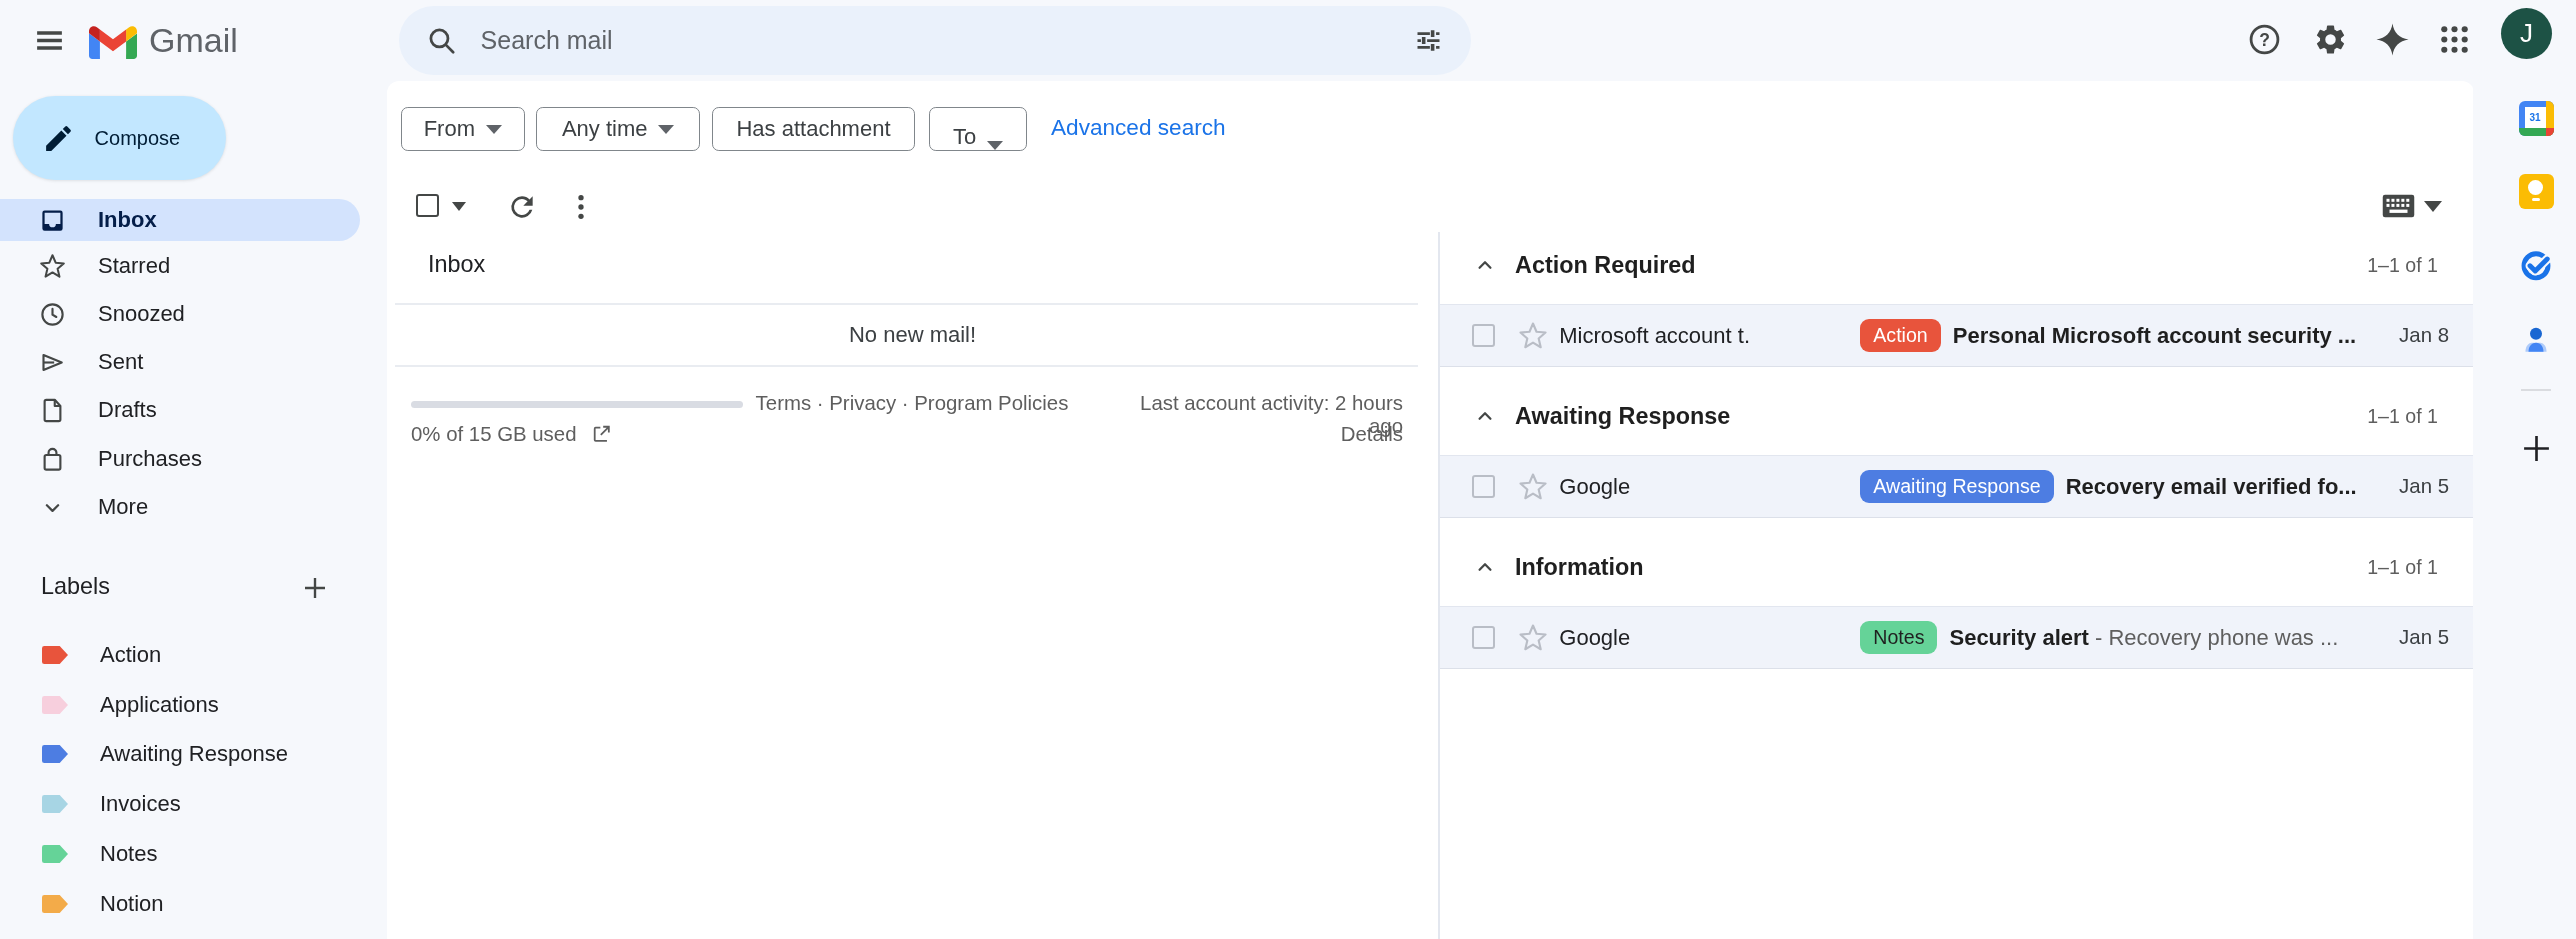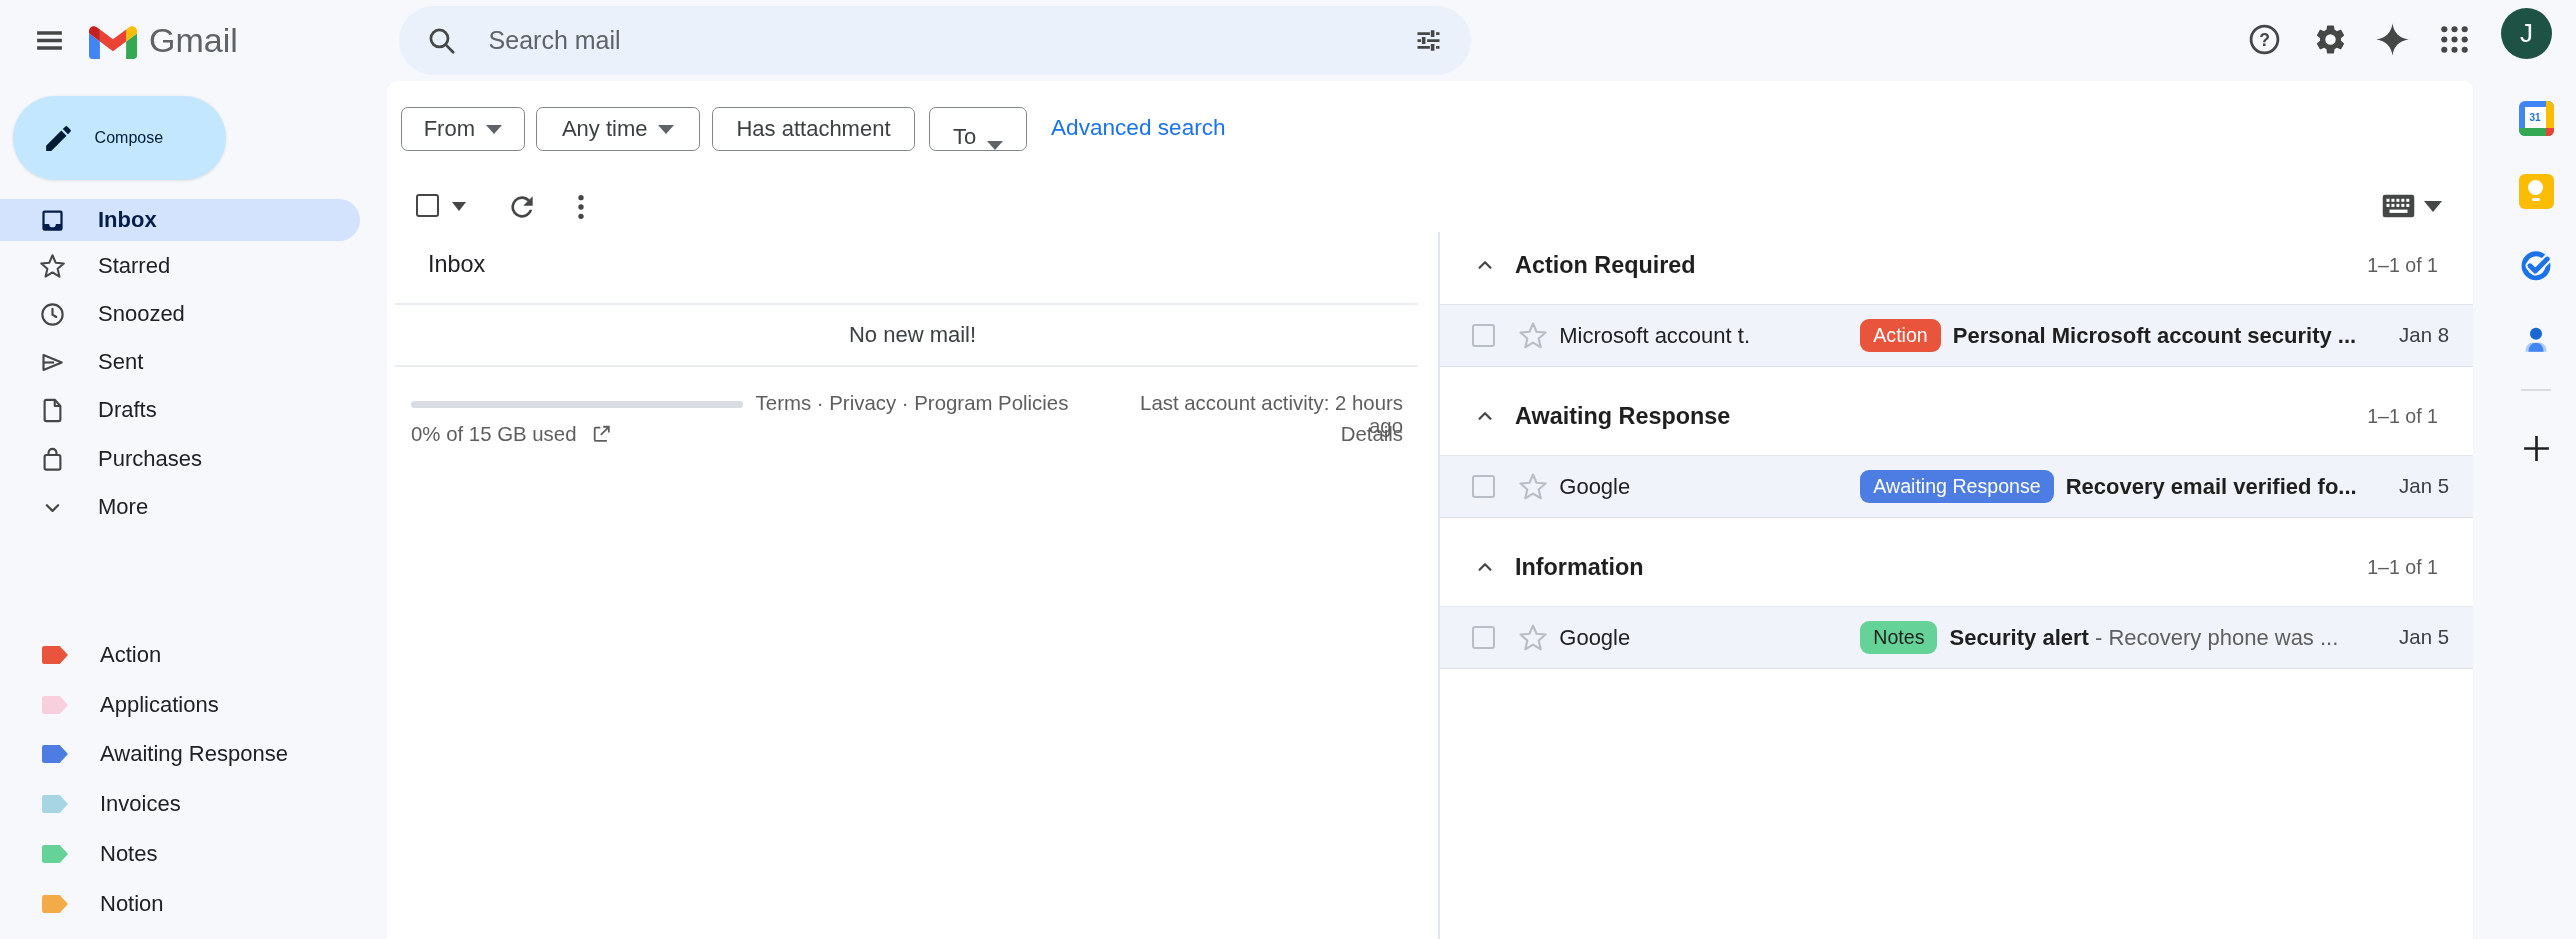--- a/index.html
+++ b/index.html
@@ -5,30 +5,30 @@
   * { margin:0; padding:0; box-sizing:border-box; }
   html,body { width:2576px; height:940px; overflow:hidden; }
   body { font-family:"Liberation Sans","DejaVu Sans",sans-serif; background:#f6f8fc; position:relative; }
   .screen { position:absolute; inset:0; width:2576px; height:940px; background:#f6f8fc; }
 
   
   .topbar { position:absolute; left:0; top:0; width:2320px; height:81px; }
   .hamburger { position:absolute; left:27px; top:18px; width:45px; height:45px; display:flex; align-items:center; justify-content:center; border-radius:50%; cursor:pointer; }
   .logo { position:absolute; left:89px; top:18px; height:45px; display:flex; align-items:center; gap:12px; }
   .logo-text { font-size:34px; color:#5f6368; letter-spacing:0; }
-  .searchbar { position:absolute; left:399px; top:6px; width:1072px; height:69px; background:#eaf1fb; border-radius:35px; display:flex; align-items:center; padding:0 26px;gap:8px; }
+  .searchbar { position:absolute; left:399px; top:6px; width:1072px; height:69px; background:#eaf1fb; border-radius:35px; display:flex; align-items:center; padding:0 26px; }
   .search-input { flex:1; border:none; outline:none; background:transparent; font-size:25px; color:#202124; margin-left:22.6px; font-family:inherit; }
   .search-input::placeholder { color:#5f6368; opacity:1; }
   .topbar-iconbtn { position:absolute; top:15px; width:48px; height:48px; display:flex; align-items:center; justify-content:center; border-radius:50%; cursor:pointer; }
   .avatar { position:absolute; left:2501px; top:8.3px; width:51px; height:51px; border-radius:50%; color:#fff; font-size:26px; display:flex; align-items:center; justify-content:center; cursor:pointer; }
 
   
   .sidebar { position:absolute; left:0; top:81px; width:386px; height:858px; }
   .compose { position:absolute; left:13px; top:15px; width:213px; height:84px; background:#c2e7ff; border-radius:42px; display:flex; align-items:center; padding-left:29px; gap:19.6px; cursor:pointer; box-shadow:0 0.8px 3px rgba(60,64,67,.15); }
-  .compose-label { font-size:16px; font-weight:500; color:#001d35; }
+  .compose-label { font-size:20px; font-weight:500; color:#001d35; }
   .nav-item { position:absolute; left:0; width:360px; height:42px; display:flex; align-items:center; padding-left:39px; gap:32px; border-radius:0 21px 21px 0; cursor:pointer; }
   .nav-item .nav-label { font-size:22px; color:#202124; }
   .nav-item.active { background:#d3e3fd; }
   .nav-item.active .nav-label { font-weight:700; color:#041e49; }
   .nav-icon { width:27px; height:27px; display:flex; align-items:center; justify-content:center; }
   .labels-header { position:absolute; left:41px; top:484px; width:317px; height:42px; display:flex; align-items:center; }
   .labels-title { font-size:23.4px; font-weight:500; color:#202124; }
   .labels-add { position:absolute; right:27px; top:6px; width:33px; height:33px; display:flex; align-items:center; justify-content:center; cursor:pointer; }
   .label-row { position:absolute; left:0; width:360px; height:42px; display:flex; align-items:center; padding-left:42px; gap:32px; border-radius:0 21px 21px 0; cursor:pointer; }
   .label-tag { width:26px; height:18px; clip-path:polygon(0 0,68% 0,100% 50%,68% 100%,0 100%); border-radius:2.3px; flex:none; }
@@ -220,20 +220,28 @@
     <div class="nav-item" style="top:357px;">
       <span class="nav-icon">
           <svg width="27" height="27" viewBox="0 0 24 24">
             <rect x="5" y="8" width="14" height="13" rx="1.5" fill="none" stroke="#444746" stroke-width="1.9"></rect>
             <path d="M8.5 8V6a3.5 3.5 0 0 1 7 0v2" fill="none" stroke="#444746" stroke-width="1.9"></path>
           </svg>
         </span>
       <span class="nav-label">Purchases</span>
     </div>
 
+    <div class="labels-header">
+      <span class="labels-title">Labels</span>
+      <span class="labels-add">
+        <svg width="30" height="30" viewBox="0 0 24 24">
+            <path d="M12 4v16M4 12h16" stroke="#444746" stroke-width="1.9" fill="none"></path>
+          </svg>
+      </span>
+    </div>
 
     <div class="label-row" style="top:553px;">
       <span class="label-tag" style="background-color: rgb(232, 84, 60);"></span>
       <span class="label-name">Action</span>
     </div>
     <div class="label-row" style="top:603px;">
       <span class="label-tag" style="background-color: rgb(247, 207, 221);"></span>
       <span class="label-name">Applications</span>
     </div>
     <div class="label-row" style="top:652px;">

